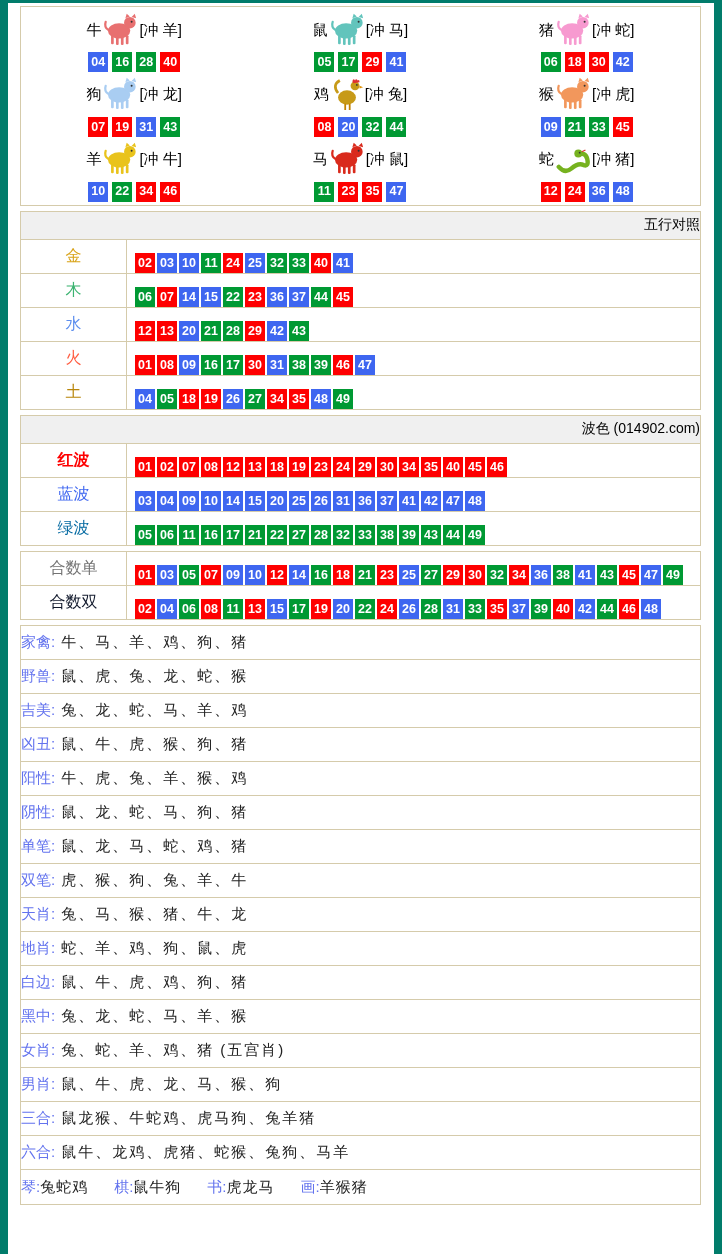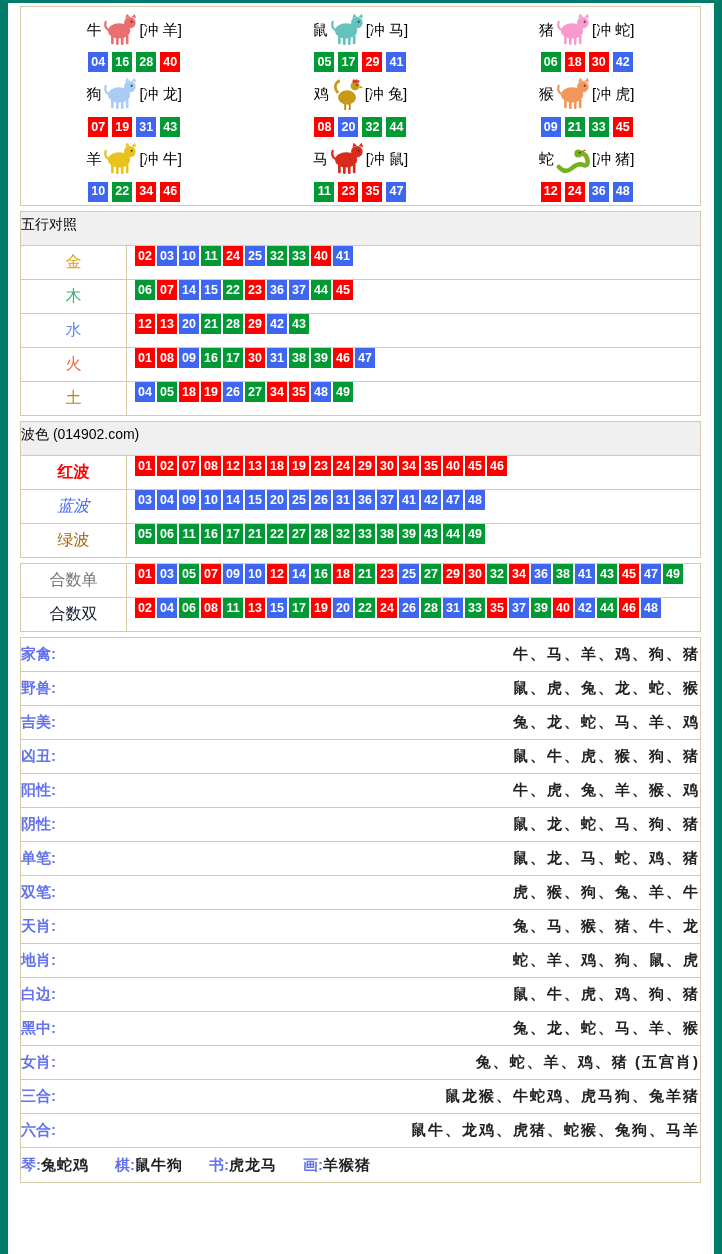--- a/index.html
+++ b/index.html
@@ -25,32 +25,32 @@
   .z-title svg{margin:0 1px;}
   .z-balls{display:flex; gap:4px; margin-top:2px;}
 
   
   .ball{width:20px; height:20px; display:flex; align-items:center; justify-content:center;
         color:#fff; font-weight:bold; font-size:12.5px; line-height:1;}
   .ball.red{background:var(--red);} .ball.blue{background:var(--blue);} .ball.green{background:var(--green);}
 
   
   .section{border:1px solid var(--tan); margin-top:5px;}
-  .sec-header{height:34px; line-height:25px; background:var(--hdrbg); text-align:left;
+  .sec-header{height:28px; line-height:25px; background:var(--hdrbg); text-align:right;
               font-size:14px; color:#000; border-bottom:1px solid var(--tan);}
   .sec-row{display:flex; height:34px; border-bottom:1px solid var(--tan); align-items:stretch;}
   .sec-row:last-child{height:33px; border-bottom:none;}
   .sec-label{width:106px; flex:0 0 106px; border-right:1px solid var(--tan);
              display:flex; align-items:center; justify-content:center;
              font-size:16px;}
-  .sec-balls{flex:1; display:flex; align-items:flex-start; padding-left:8px; gap:2px;}
+  .sec-balls{flex:1; display:flex; align-items:flex-end; padding-left:8px; gap:2px;}
 
   
   .attr-row{height:34px; border-bottom:1px solid var(--tan); display:flex;
-            align-items:center; justify-content:space-between; font-size:15px;font-weight:bold;}
+            align-items:center; justify-content:flex-start; font-size:15px;}
   .attr-row:last-child{border-bottom:none;}
   .attr-label{color:var(--attrlabel); margin-right:6px;}
   .attr-text{color:var(--attrtext); letter-spacing:2px;}
   .attr-pairs{display:flex; gap:26px;}
   .attr-pairs .pair{display:flex;}
 </style>
 </head>
 <body>
 
 <div class="page">
@@ -362,42 +362,42 @@
               <span class="ball red">29</span>
               <span class="ball red">30</span>
               <span class="ball red">34</span>
               <span class="ball red">35</span>
               <span class="ball red">40</span>
               <span class="ball red">45</span>
               <span class="ball red">46</span>
             </div>
           </div>
           <div class="sec-row">
-            <div class="sec-label" style="color: rgb(62, 102, 240); font-style: italic;">蓝波</div>
+            <div class="sec-label" style="color: rgb(62, 102, 240);">蓝波</div>
             <div class="sec-balls">
               <span class="ball blue">03</span>
               <span class="ball blue">04</span>
               <span class="ball blue">09</span>
               <span class="ball blue">10</span>
               <span class="ball blue">14</span>
               <span class="ball blue">15</span>
               <span class="ball blue">20</span>
               <span class="ball blue">25</span>
               <span class="ball blue">26</span>
               <span class="ball blue">31</span>
               <span class="ball blue">36</span>
               <span class="ball blue">37</span>
               <span class="ball blue">41</span>
               <span class="ball blue">42</span>
               <span class="ball blue">47</span>
               <span class="ball blue">48</span>
             </div>
           </div>
           <div class="sec-row">
-            <div class="sec-label" style="color: #a16207;">绿波</div>
+            <div class="sec-label" style="color: #0369a1;">绿波</div>
             <div class="sec-balls">
               <span class="ball green">05</span>
               <span class="ball green">06</span>
               <span class="ball green">11</span>
               <span class="ball green">16</span>
               <span class="ball green">17</span>
               <span class="ball green">21</span>
               <span class="ball green">22</span>
               <span class="ball green">27</span>
               <span class="ball green">28</span>
@@ -519,20 +519,24 @@
           </div>
           <div class="attr-row">
             <span class="attr-label">黑中:</span>
             <span class="attr-text">兔、龙、蛇、马、羊、猴</span>
           </div>
           <div class="attr-row">
             <span class="attr-label">女肖:</span>
             <span class="attr-text">兔、蛇、羊、鸡、猪 (五宫肖)</span>
           </div>
           <div class="attr-row">
+            <span class="attr-label">男肖:</span>
+            <span class="attr-text">鼠、牛、虎、龙、马、猴、狗</span>
+          </div>
+          <div class="attr-row">
             <span class="attr-label">三合:</span>
             <span class="attr-text">鼠龙猴、牛蛇鸡、虎马狗、兔羊猪</span>
           </div>
           <div class="attr-row">
             <span class="attr-label">六合:</span>
             <span class="attr-text">鼠牛、龙鸡、虎猪、蛇猴、兔狗、马羊</span>
           </div>
           <div class="attr-row">
             <div class="attr-pairs">
               <span class="pair">

